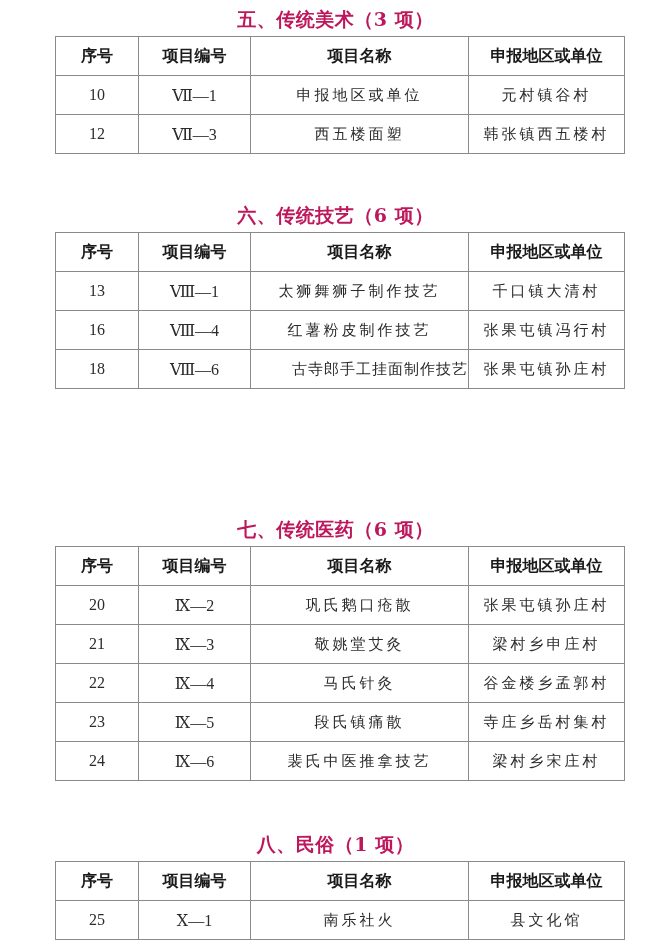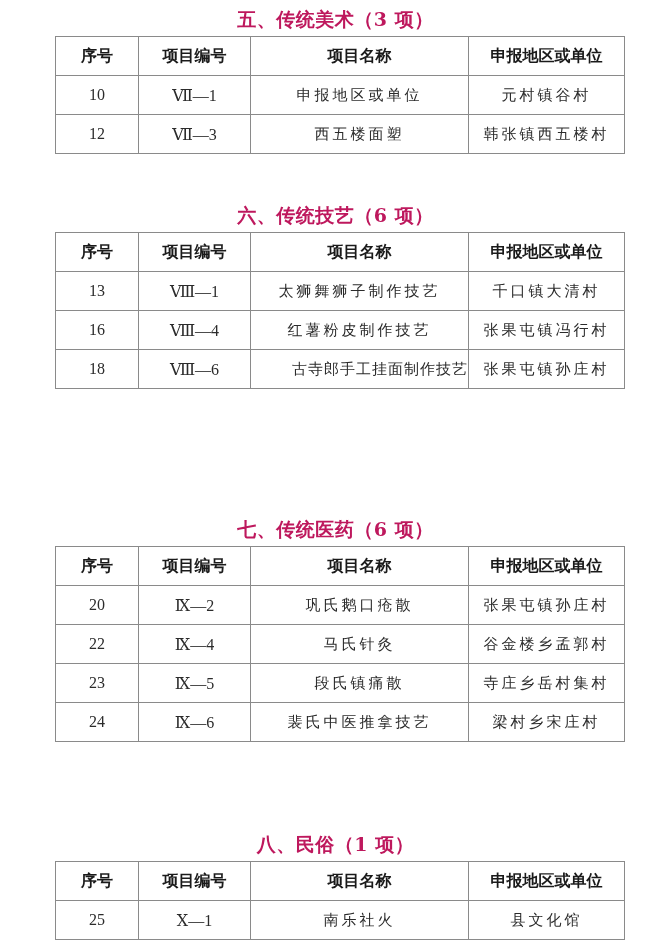--- a/index.html
+++ b/index.html
@@ -170,20 +170,26 @@
       </tr>
     </thead>
     <tbody>
       <tr>
         <td class="num">20</td>
         <td class="code">Ⅸ—2</td>
         <td class="name">巩氏鹅口疮散</td>
         <td class="region">张果屯镇孙庄村</td>
       </tr>
       <tr>
+        <td class="num">21</td>
+        <td class="code">Ⅸ—3</td>
+        <td class="name">敬姚堂艾灸</td>
+        <td class="region">梁村乡申庄村</td>
+      </tr>
+      <tr>
         <td class="num">22</td>
         <td class="code">Ⅸ—4</td>
         <td class="name">马氏针灸</td>
         <td class="region">谷金楼乡孟郭村</td>
       </tr>
       <tr>
         <td class="num">23</td>
         <td class="code">Ⅸ—5</td>
         <td class="name">段氏镇痛散</td>
         <td class="region">寺庄乡岳村集村</td>

